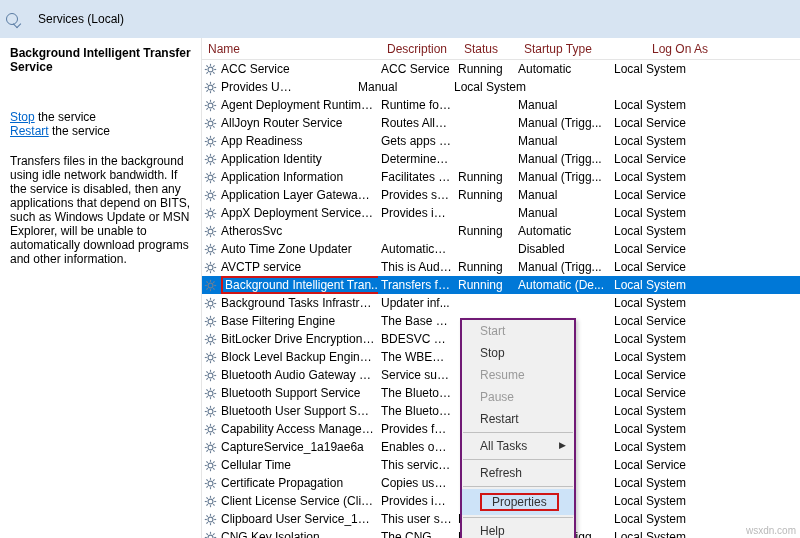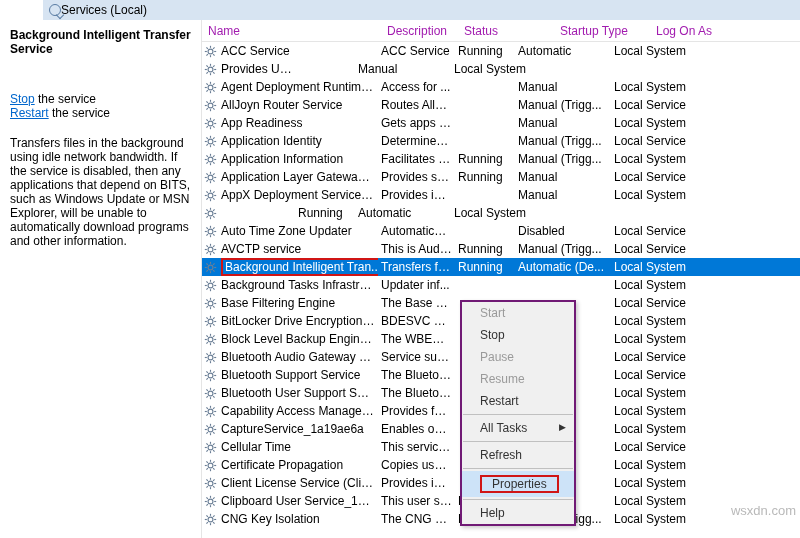--- a/index.html
+++ b/index.html
@@ -1,34 +1,34 @@
 <!DOCTYPE html>
 <html><head>
 <meta charset="utf-8">
 <style>
 * { box-sizing: border-box; font-family: "Segoe UI", Tahoma, sans-serif; font-size: 12px; }
 body { margin: 0; background: #fff; color: #000; width: 800px; height: 538px; overflow: hidden; }
-.header { background: #d7e4f2; padding: 2px 6px; height: 20px; display: flex; align-items: center; gap: 0; margin-left: 43px; }
+.header { background: #d7e4f2; padding: 2px 6px; height: 38px; display: flex; align-items: center; gap: 20px; }
 .header .circ { width: 12px; height: 12px; border: 1px solid #5a7ca3; border-radius: 50%; position: relative; }
 .header .circ::before { content:""; position:absolute; width:5px; height:5px; border:1px solid #5a7ca3; border-left:none; border-top:none; transform:rotate(45deg); left:7px; top:7px; }
 .container { display: flex; height: calc(100% - 20px); }
 .left { width: 202px; padding: 8px 10px; border-right: 1px solid #e5e5e5; }
 .svc-title { font-weight: bold; margin-bottom: 10px; }
 .actions a { color: #0066cc; text-decoration: underline; cursor: pointer; }
 .actions { margin-bottom: 16px; margin-top: 36px; }
 .desc-label { margin-top: 18px; }
 .desc-text { }
 .right { flex: 1; position: relative; }
 .colhead { display: flex; border-bottom: 1px solid #e5e5e5; height: 22px; align-items: center; }
-.colhead div { padding: 3px 6px; color: #a21caf; }
+.colhead div { padding: 3px 6px; color: #7f1d1d; }
 .c-name { width: 179px; }
 .c-desc { width: 77px; }
 .c-status { width: 60px; }
-.c-startup { width: 96px; margin-left: 36px; }
-.c-logon { width: 100px; }
+.c-startup { width: 96px; }
+.c-logon { width: 100px; text-align: right; }
 .rows { }
 .row { display: flex; align-items: center; height: 18px; white-space: nowrap; }
 .row .cell { overflow: hidden; text-overflow: ellipsis; padding: 0 3px; }
 .row .ic { width: 16px; display: flex; justify-content: center; }
 .gear { width: 13px; height: 13px; position: relative; }
 .gear svg { width: 13px; height: 13px; }
 .nm { width: 160px; }
 .de { width: 77px; }
 .st { width: 60px; }
 .su { width: 96px; }
@@ -36,21 +36,21 @@
 .row.selected { background: #0078d7; color: #fff; }
 .row.selected .nm { background:#0078d7; color:#fff; }
 .namebox { border: 2px solid #d01515; display:inline-block; padding:0 2px; }
 .context-menu { position: absolute; left: 258px; top: 280px; width: 116px; background: #f0f0f0; border: 2px solid #701a75; box-shadow: 2px 2px 4px rgba(0,0,0,.2); }
 .context-menu .mi { padding: 4px 18px; color: #333; position: relative; }
 .context-menu .mi.disabled { color: #9a9a9a; }
 .context-menu .sep { height: 1px; background: #c0c0c0; margin: 2px 1px; }
 .context-menu .mi.highlight { background: #cde3f8; }
 .context-menu .mi .arrow { position: absolute; right: 8px; top: 5px; font-size: 9px; }
 .propbox { border: 2px solid #d01515; display:inline-block; padding: 0 10px; }
-.watermark { position:absolute; right:4px; bottom:20px; font-size:13px; color:#b9b9b9; }
+.watermark { position:absolute; right:4px; bottom:20px; font-size:10px; color:#b9b9b9; }
 </style>
 </head>
 <body>
 
 <div class="header">
   <span class="circ"></span>
   <span>Services (Local)</span>
 </div>
 
 <div class="container">
@@ -125,21 +125,21 @@
                   <line x1="1" y1="8" x2="3.5" y2="8"></line>
                   <line x1="12.5" y1="8" x2="15" y2="8"></line>
                   <line x1="3" y1="3" x2="4.8" y2="4.8"></line>
                   <line x1="11.2" y1="11.2" x2="13" y2="13"></line>
                   <line x1="3" y1="13" x2="4.8" y2="11.2"></line>
                   <line x1="11.2" y1="4.8" x2="13" y2="3"></line>
                 </g>
               </svg></span>
           </span>
           <span class="cell nm">Agent Deployment Runtime_1...</span>
-          <span class="cell de">Access for ...</span>
+          <span class="cell de">Runtime for ...</span>
           <span class="cell st"></span>
           <span class="cell su">Manual</span>
           <span class="cell lo">Local System</span>
         </div>
         <div class="row">
           <span class="cell ic">
             <span class="gear"><svg viewBox="0 0 16 16">
                 <circle cx="8" cy="8" r="3" fill="none" stroke="#6b7f96" stroke-width="1.4"></circle>
                 <g stroke="#6b7f96" stroke-width="1.4">
                   <line x1="8" y1="1" x2="8" y2="3.5"></line>
@@ -278,20 +278,21 @@
                   <line x1="8" y1="12.5" x2="8" y2="15"></line>
                   <line x1="1" y1="8" x2="3.5" y2="8"></line>
                   <line x1="12.5" y1="8" x2="15" y2="8"></line>
                   <line x1="3" y1="3" x2="4.8" y2="4.8"></line>
                   <line x1="11.2" y1="11.2" x2="13" y2="13"></line>
                   <line x1="3" y1="13" x2="4.8" y2="11.2"></line>
                   <line x1="11.2" y1="4.8" x2="13" y2="3"></line>
                 </g>
               </svg></span>
           </span>
+          <span class="cell nm">AtherosSvc</span>
           <span class="cell de"></span>
           <span class="cell st">Running</span>
           <span class="cell su">Automatic</span>
           <span class="cell lo">Local System</span>
         </div>
         <div class="row">
           <span class="cell ic">
             <span class="gear"><svg viewBox="0 0 16 16">
                 <circle cx="8" cy="8" r="3" fill="none" stroke="#6b7f96" stroke-width="1.4"></circle>
                 <g stroke="#6b7f96" stroke-width="1.4">
@@ -662,22 +663,22 @@
           <span class="cell de">The CNG ke...</span>
           <span class="cell st">Running</span>
           <span class="cell su">Manual (Trigg...</span>
           <span class="cell lo">Local System</span>
         </div>
       </div>
 
     <div class="context-menu">
       <div class="mi disabled">Start</div>
       <div class="mi">Stop</div>
+      <div class="mi disabled">Resume</div>
       <div class="mi disabled">Pause</div>
-      <div class="mi disabled">Resume</div>
       <div class="mi">Restart</div>
       <div class="sep"></div>
       <div class="mi"><span>All Tasks</span><span class="arrow">▶</span></div>
       <div class="sep"></div>
       <div class="mi">Refresh</div>
       <div class="sep"></div>
       <div class="mi highlight"><span class="propbox">Properties</span></div>
       <div class="sep"></div>
       <div class="mi">Help</div>
     </div>

